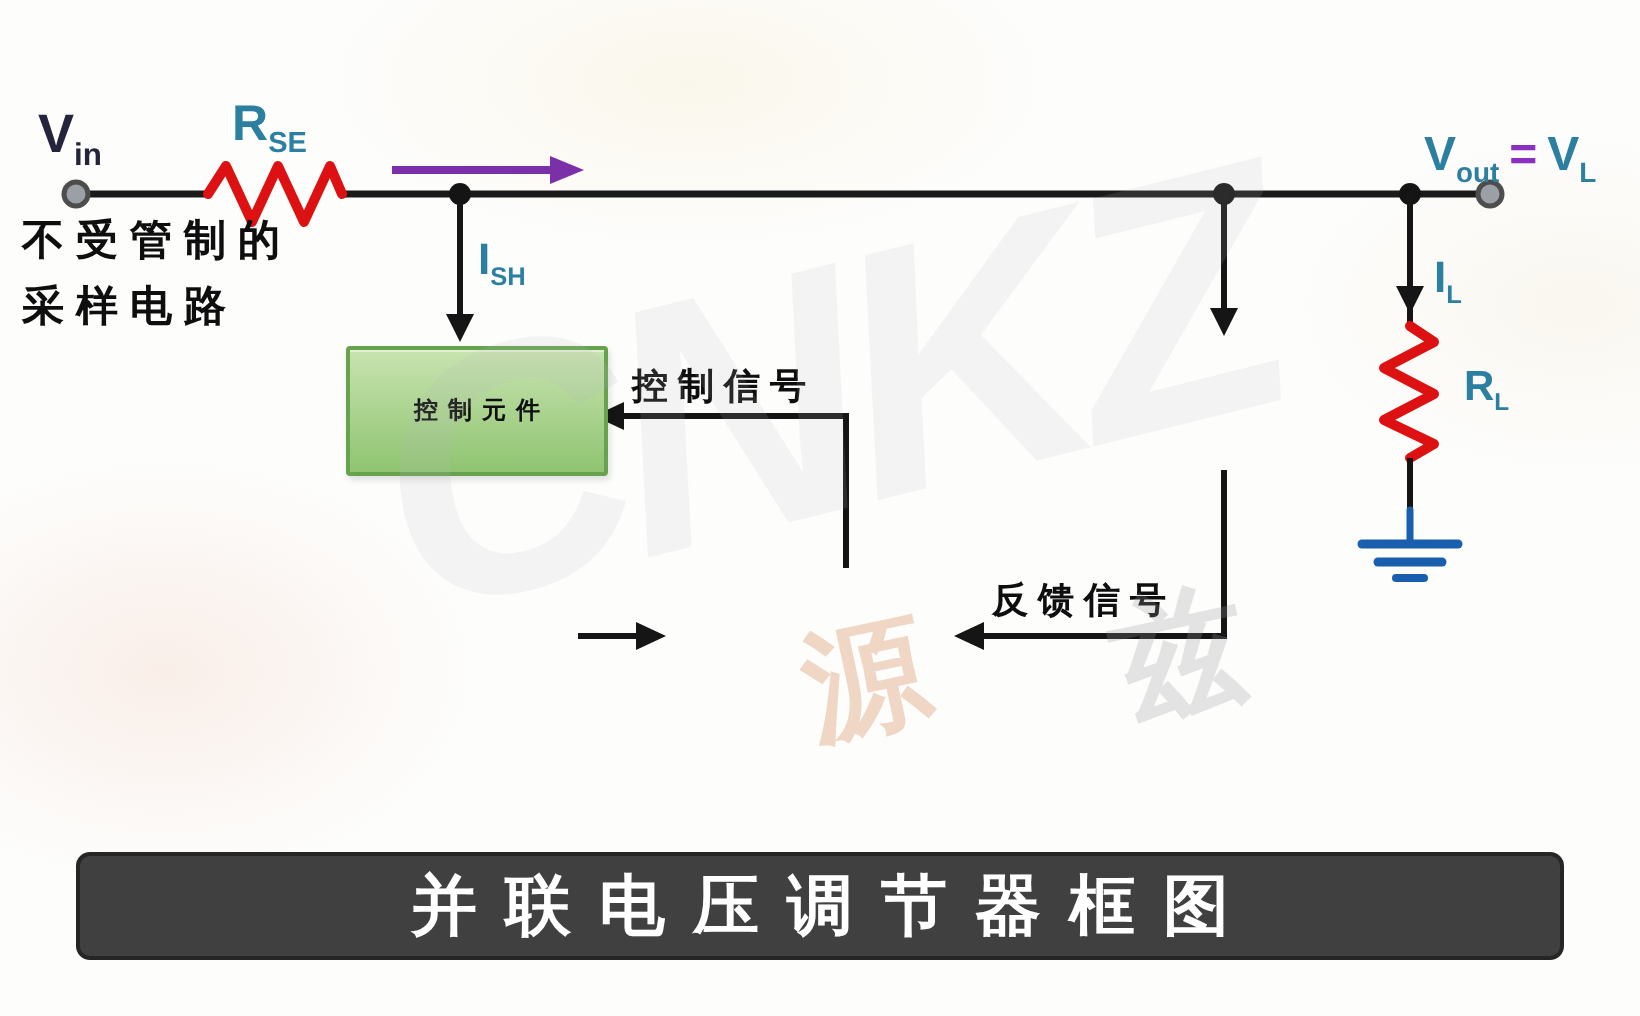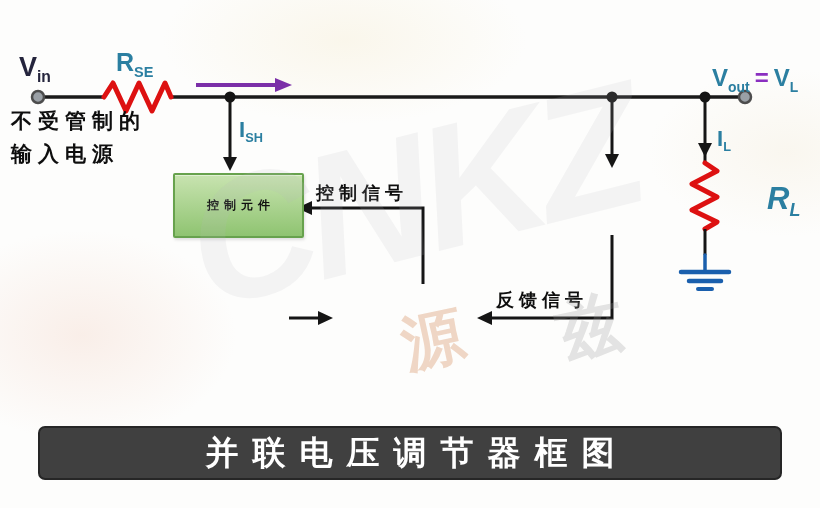--- a/index.html
+++ b/index.html
@@ -44,21 +44,21 @@
   .cn{color:#0e0e0e;font-size:18px;letter-spacing:5px;}
 
   .lbl-vin{left:19px;top:54px;font-size:27px;}
   .lbl-rse{left:116px;top:50px;font-size:25px;}
   .lbl-ilish{left:197px;top:47px;font-size:23px;}
   .lbl-unreg{left:11px;top:105px;font-size:21px;font-weight:bold;color:#0e0e0e;
     letter-spacing:6px;line-height:1.55;z-index:4;position:absolute;}
   .lbl-ish{left:239px;top:119px;font-size:22px;}
   .lbl-vout{left:712px;top:53px;font-size:24px;margin-top:13px;}
   .lbl-il{left:717px;top:128px;font-size:22px;}
-  .lbl-rl{left:767px;top:183px;font-size:31px;font-style:italic;}
+  .lbl-rl{left:732px;top:183px;font-size:21px;}
   .lbl-ctrl{left:316px;top:184px;}
   .lbl-fb{left:496px;top:291px;}
 
   .banner{
     position:absolute;left:38px;top:390px;width:744px;height:54px;z-index:10;
     background:#404040;border:2px solid #262626;border-radius:7px;
     display:flex;align-items:center;justify-content:center;
     color:#ffffff;font-weight:bold;font-size:33px;letter-spacing:14px;padding-left:14px;
     box-sizing:border-box;
     margin-top:36px;
@@ -142,21 +142,21 @@
   </div>
 
   <div class="lbl lbl-vin navy">
     <span>V</span><sub>in</sub>
   </div>
   <div class="lbl lbl-rse teal">
     <span>R</span><sub>SE</sub>
   </div>
   <div class="lbl-unreg">
     <div>不受管制的</div>
-    <div>输入电源</div>
+    <div>采样电路</div>
   </div>
   <div class="lbl lbl-ish teal">
     <span>I</span><sub>SH</sub>
   </div>
   <div class="lbl lbl-vout teal">
     <span>V</span><sub>out</sub><span class="plus teal">=</span><span>V</span><sub>L</sub>
   </div>
   <div class="lbl lbl-il teal">
     <span>I</span><sub>L</sub>
   </div>

